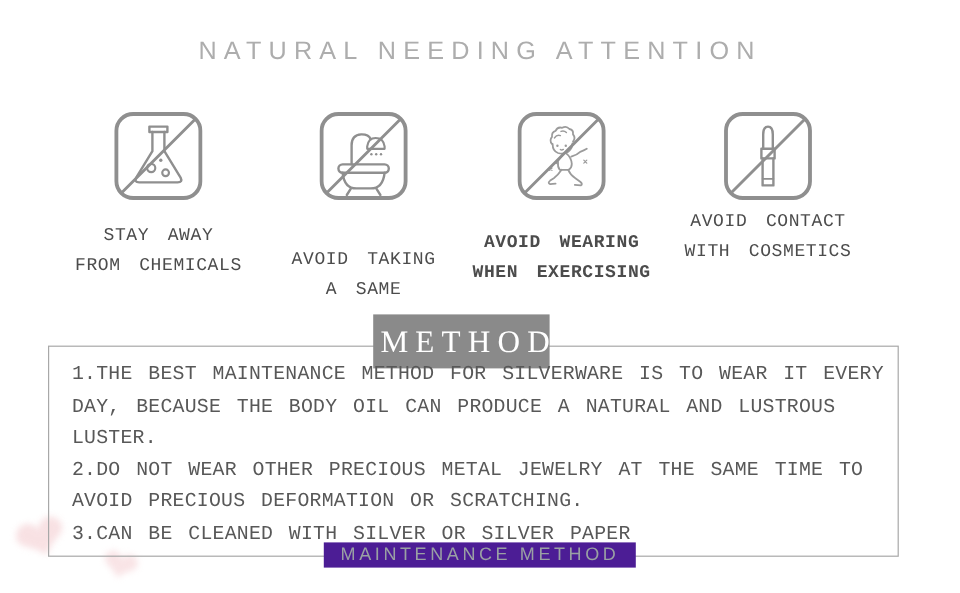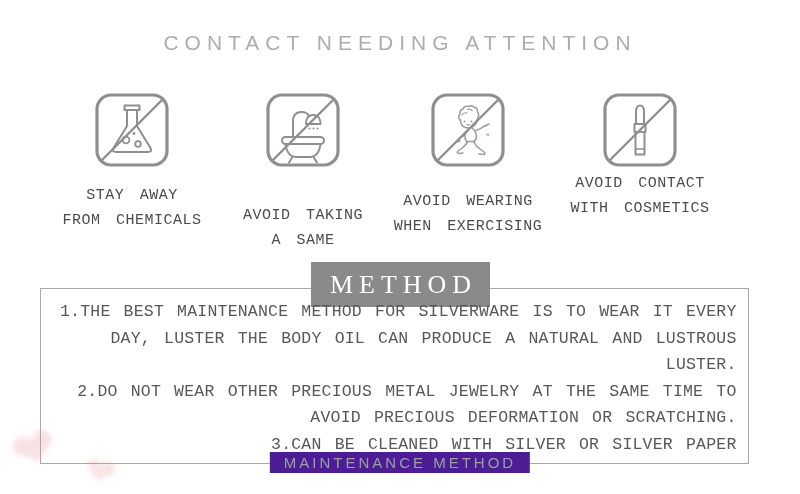--- a/index.html
+++ b/index.html
@@ -19,44 +19,44 @@
   
   .warn-col { position:absolute; top:93px; width:190px; text-align:center; }
   .warn-col .icon-wrap { display:inline-block; width:74px; height:74px; }
   .warn-label {
     font-family:"Liberation Mono","DejaVu Sans Mono",monospace;
     font-size:15px; line-height:25px; color:#4c4c4c;
     word-spacing:6px; letter-spacing:0.5px; white-space:nowrap;
   }
   .col-0 { left:37px; }  .col-0 .warn-label { margin-top:12px; }
   .col-1 { left:208px; } .col-1 .warn-label { margin-top:32px; }
-  .col-2 { left:373px; } .col-2 .warn-label { margin-top:18px; }
+  .col-2 { left:373px; } .col-2 .warn-label { margin-top:18px;font-weight:bold; }
   .col-3 { left:545px; } .col-3 .warn-label { }
 
   
   .method-banner {
-    position:absolute; left:311px; top:262px; width:179px; height:45px;
+    position:absolute; left:311px; top:262px; width:147px; height:45px;
     background:#8a8a8a; color:#ffffff; z-index:2;
     font-family:"Liberation Serif","DejaVu Serif",serif;
     font-size:26px; letter-spacing:6px; text-indent:6px;
     text-align:center; line-height:45px;
   }
 
   
   .method-box {
     position:absolute; left:40px; top:288px; width:707px; height:174px;
     border:1px solid #a8a8a8; z-index:1;
   }
   .method-lines {
     position:absolute; left:60px; top:299px; z-index:2;
     font-family:"Liberation Mono","DejaVu Sans Mono",monospace;
     font-size:16.5px; line-height:26.5px; color:#585858;
     letter-spacing:0.2px; word-spacing:3px;
   }
-  .method-line { white-space:nowrap;text-align:right; }
+  .method-line { white-space:nowrap; }
 
   
   .footer-label {
     position:absolute; top:452px; left:50%; transform:translateX(-50%);
     background:#4c1d95; padding:0 14px; z-index:3;
     font-size:15px; letter-spacing:3px; color:#9aa0a4;
     line-height:21px; white-space:nowrap;
   }
 
   
@@ -67,21 +67,21 @@
   svg { display:block; }
 </style>
 </head>
 <body>
 
 <div class="stage">
 
   <div class="heart heart-1">❤</div>
   <div class="heart heart-2">❤</div>
 
-  <div class="page-title">CONTACT NEEDING ATTENTION</div>
+  <div class="page-title">NATURAL NEEDING ATTENTION</div>
 
   <div class="warn-col col-0">
     <span class="icon-wrap">
       <svg width="74" height="74" viewBox="0 0 74 74" fill="none" stroke="#8f8f8f" stroke-linecap="round" stroke-linejoin="round">
         <rect x="2" y="2" width="70" height="70" rx="14" stroke-width="3.2"></rect>
         <rect x="29.5" y="12.5" width="15" height="4.5" stroke-width="2"></rect>
         <path d="M32 17 L32 33 L18.5 55 Q16.5 59 21 59 L53 59 Q57.5 59 55.5 55 L42 33 L42 17" stroke-width="2"></path>
         <circle cx="31" cy="47" r="3.4" stroke-width="1.8"></circle>
         <circle cx="43" cy="51" r="2.8" stroke-width="1.8"></circle>
         <circle cx="39" cy="40.5" r="1.4" fill="#8f8f8f" stroke="none"></circle>
@@ -158,21 +158,21 @@
       <div>WITH COSMETICS</div>
     </div>
   </div>
 
   <div class="method-banner">METHOD</div>
 
   <div class="method-box"></div>
 
   <div class="method-lines">
     <div class="method-line">1.THE BEST MAINTENANCE METHOD FOR SILVERWARE IS TO WEAR IT EVERY</div>
-    <div class="method-line">DAY, LUSTER THE BODY OIL CAN PRODUCE A NATURAL AND LUSTROUS</div>
+    <div class="method-line">DAY, BECAUSE THE BODY OIL CAN PRODUCE A NATURAL AND LUSTROUS</div>
     <div class="method-line">LUSTER.</div>
     <div class="method-line">2.DO NOT WEAR OTHER PRECIOUS METAL JEWELRY AT THE SAME TIME TO</div>
     <div class="method-line">AVOID PRECIOUS DEFORMATION OR SCRATCHING.</div>
     <div class="method-line">3.CAN BE CLEANED WITH SILVER OR SILVER PAPER</div>
   </div>
 
   <div class="footer-label">MAINTENANCE METHOD</div>
 
 </div>
 

